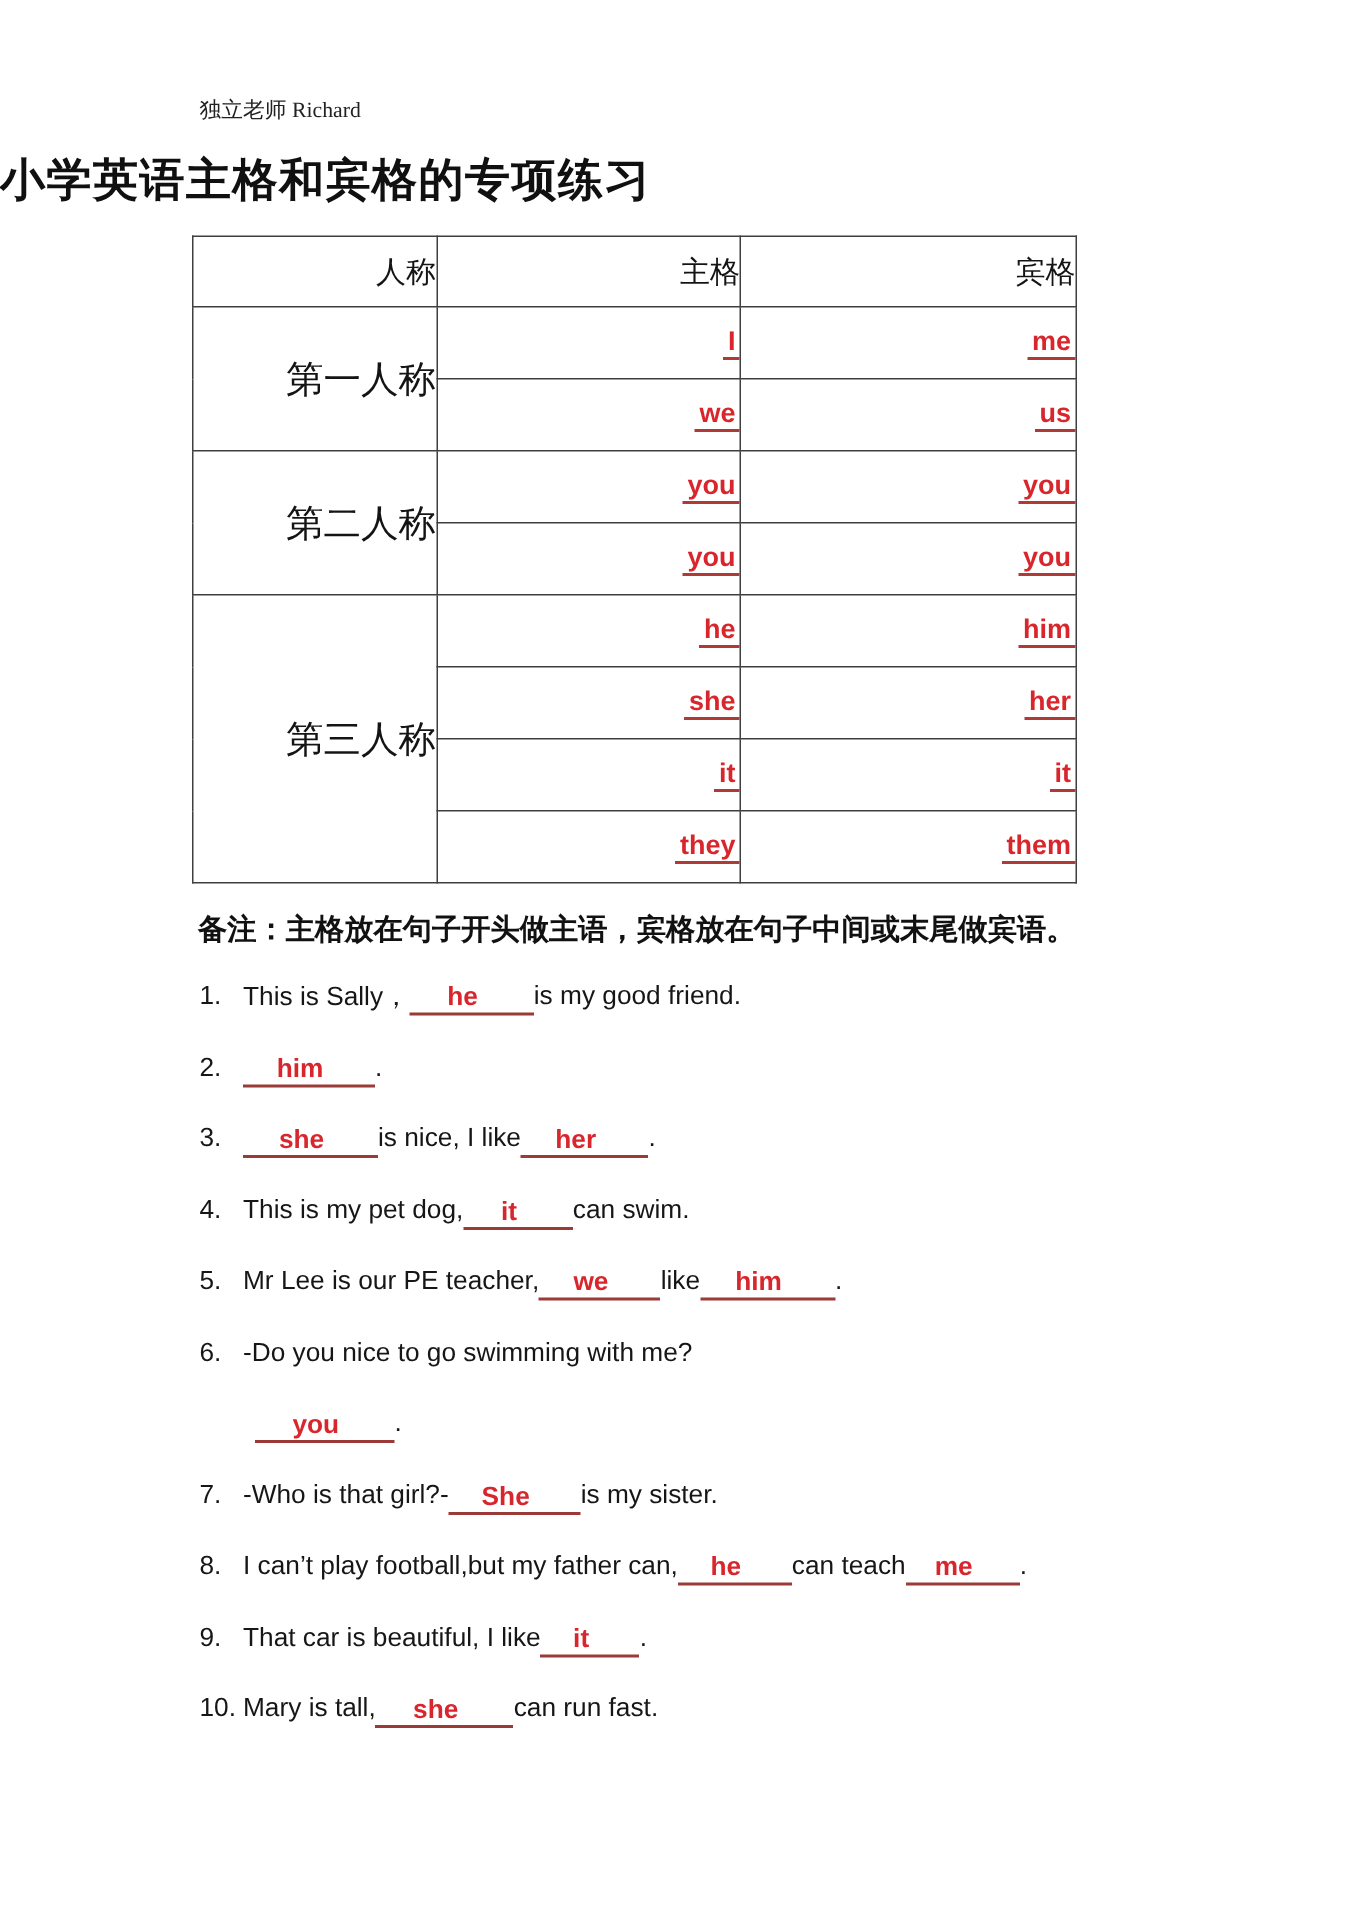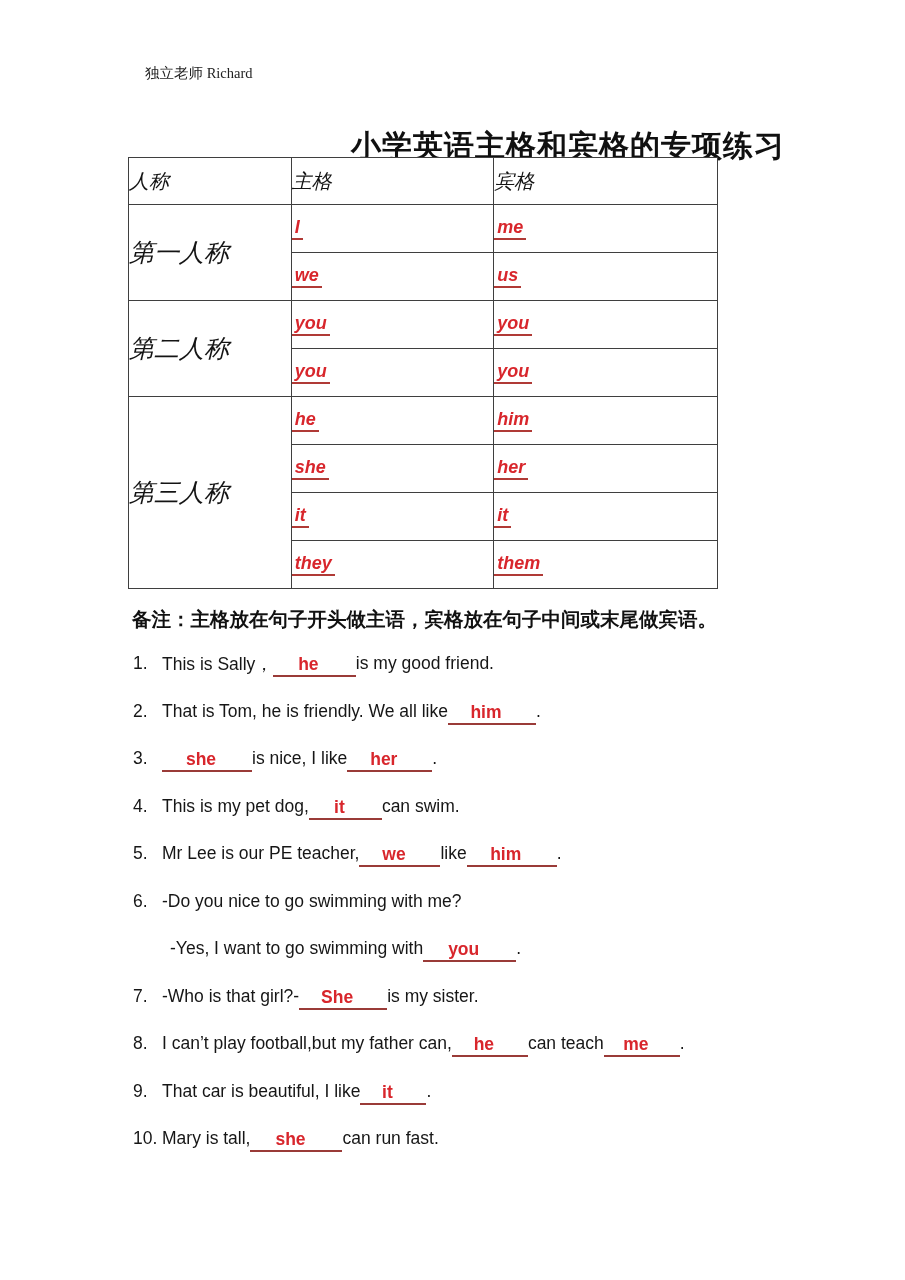--- a/index.html
+++ b/index.html
@@ -4,39 +4,39 @@
 <style>
   html,body{margin:0;padding:0;}
   body{
     width:905px;height:1280px;background:#ffffff;position:relative;
     font-family:"Liberation Sans","DejaVu Sans",sans-serif;
     color:#1c1c1c;overflow:hidden;
   }
   .serif{font-family:"Liberation Serif","DejaVu Serif",serif;}
 
   .author{
-    position:absolute;left:145px;top:64px;
+    position:absolute;left:133px;top:64px;
     font-size:14.5px;color:#222;
     font-family:"Liberation Serif","DejaVu Serif",serif;
     text-align:right;
   }
   .title{
-    position:absolute;left:0;top:126px;width:785px;
-    text-align:right;font-size:30px;font-weight:700;color:#101010;
+    position:absolute;left:0;top:100px;width:785px;
+    text-align:left;font-size:30px;font-weight:700;color:#101010;
     font-family:"Liberation Serif","DejaVu Serif",serif;
     letter-spacing:1px;
   }
 
   table.ptable{
     position:absolute;left:128px;top:157px;width:590px;
     border-collapse:collapse;table-layout:fixed;
   }
   table.ptable td,table.ptable th{
-    border:1.6px solid #3f3f3f;text-align:left;vertical-align:middle;
-    padding:0;background:#fff;font-style:italic;
+    border:1.6px solid #3f3f3f;text-align:right;vertical-align:middle;
+    padding:0;background:#fff;
   }
   table.ptable th{
     height:46px;font-size:20px;font-weight:400;color:#141414;
     font-family:"Liberation Serif","DejaVu Serif",serif;
   }
   table.ptable td{height:47px;}
   td.glabel{
     font-size:25px;color:#141414;
     font-family:"Liberation Serif","DejaVu Serif",serif;
   }
@@ -130,21 +130,20 @@
       <div class="ex-line">
         <span class="ex-num">1.</span>
         <span>This is Sally，</span>
         <span class="blank" style="width: 83px;"><span class="word">he</span></span>
         <span> is my good friend.</span>
       </div>
     </div>
     <div class="ex-item">
       <div class="ex-line">
         <span class="ex-num">2.</span>
-        <span>That is Tom, he is friendly. We all like</span>
         <span class="blank" style="width: 88px;"><span class="word">him</span></span>
         <span>.</span>
       </div>
     </div>
     <div class="ex-item">
       <div class="ex-line">
         <span class="ex-num">3.</span>
         <span class="blank" style="width: 90px;"><span class="word">she</span></span>
         <span>is nice, I like</span>
         <span class="blank" style="width: 85px;"><span class="word">her</span></span>
@@ -168,21 +167,20 @@
         <span class="blank" style="width: 90px;"><span class="word">him</span></span>
         <span>.</span>
       </div>
     </div>
     <div class="ex-item">
       <div class="ex-line">
         <span class="ex-num">6.</span>
         <span>-Do you nice to go swimming with me?</span>
       </div>
       <div class="ex-line cont">
-        <span>-Yes, I want to go swimming with</span>
         <span class="blank" style="width: 93px;"><span class="word">you</span></span>
         <span>.</span>
       </div>
     </div>
     <div class="ex-item">
       <div class="ex-line">
         <span class="ex-num">7.</span>
         <span>-Who is that girl?-</span>
         <span class="blank" style="width: 88px;"><span class="word">She</span></span>
         <span> is my sister.</span>

